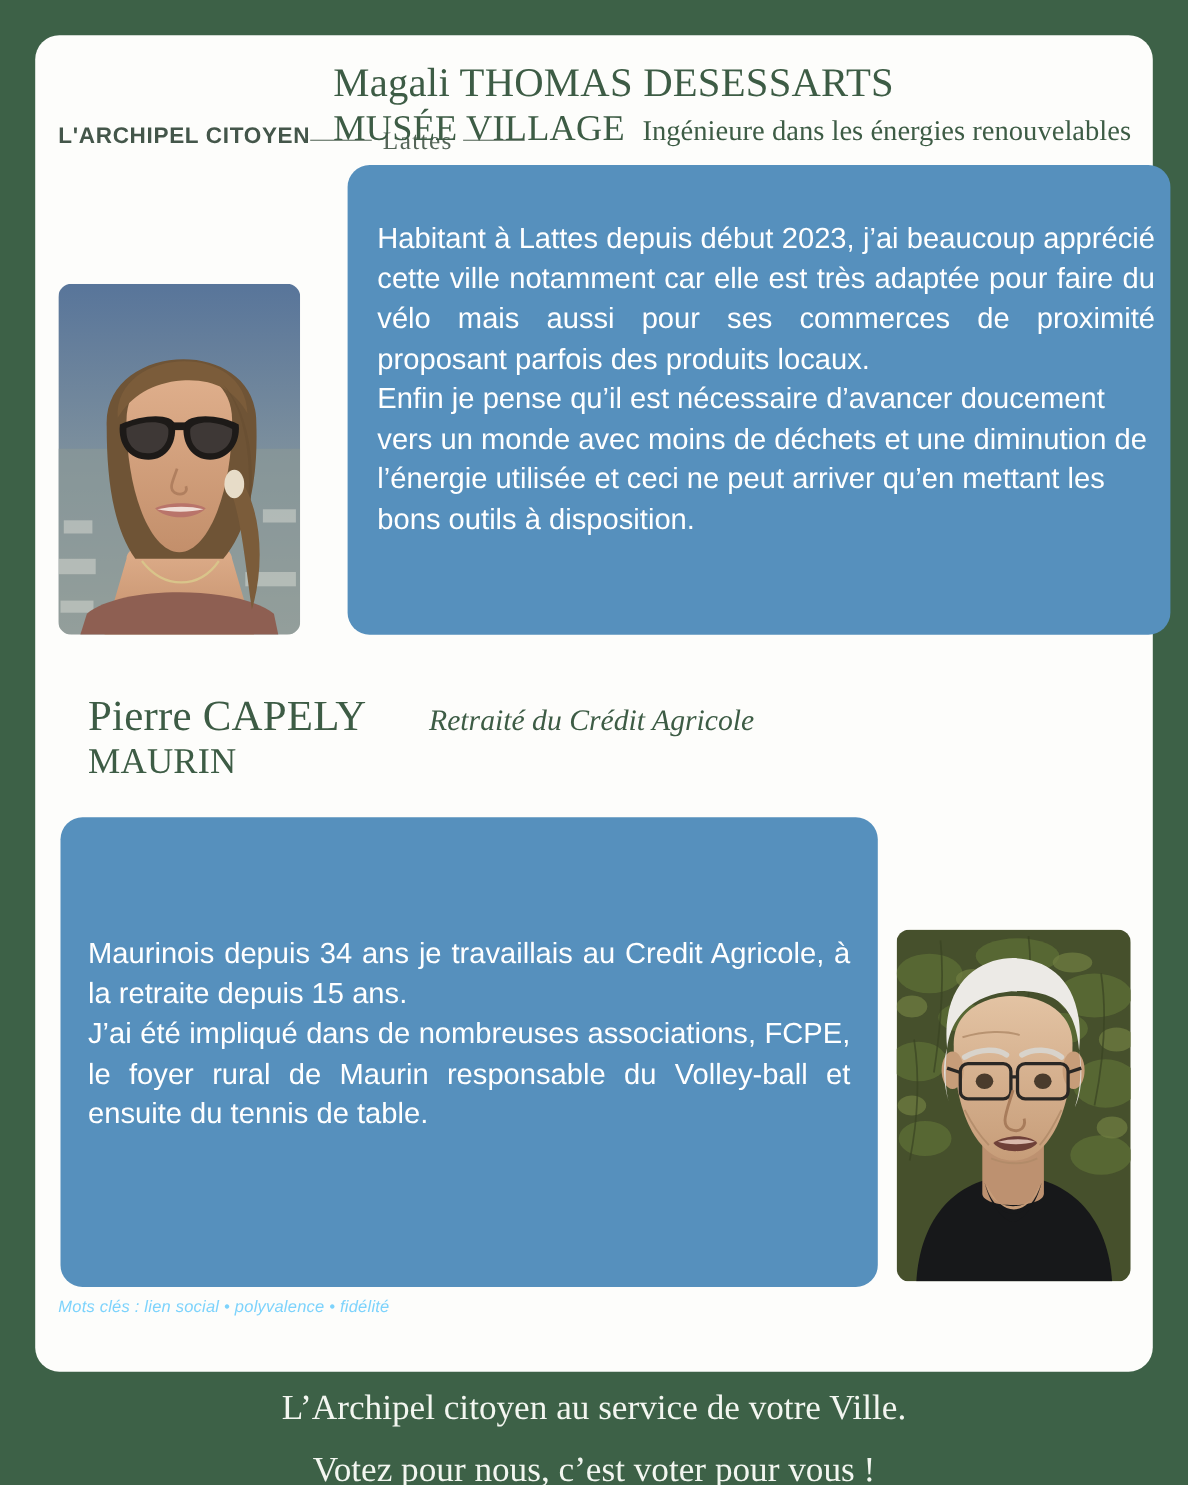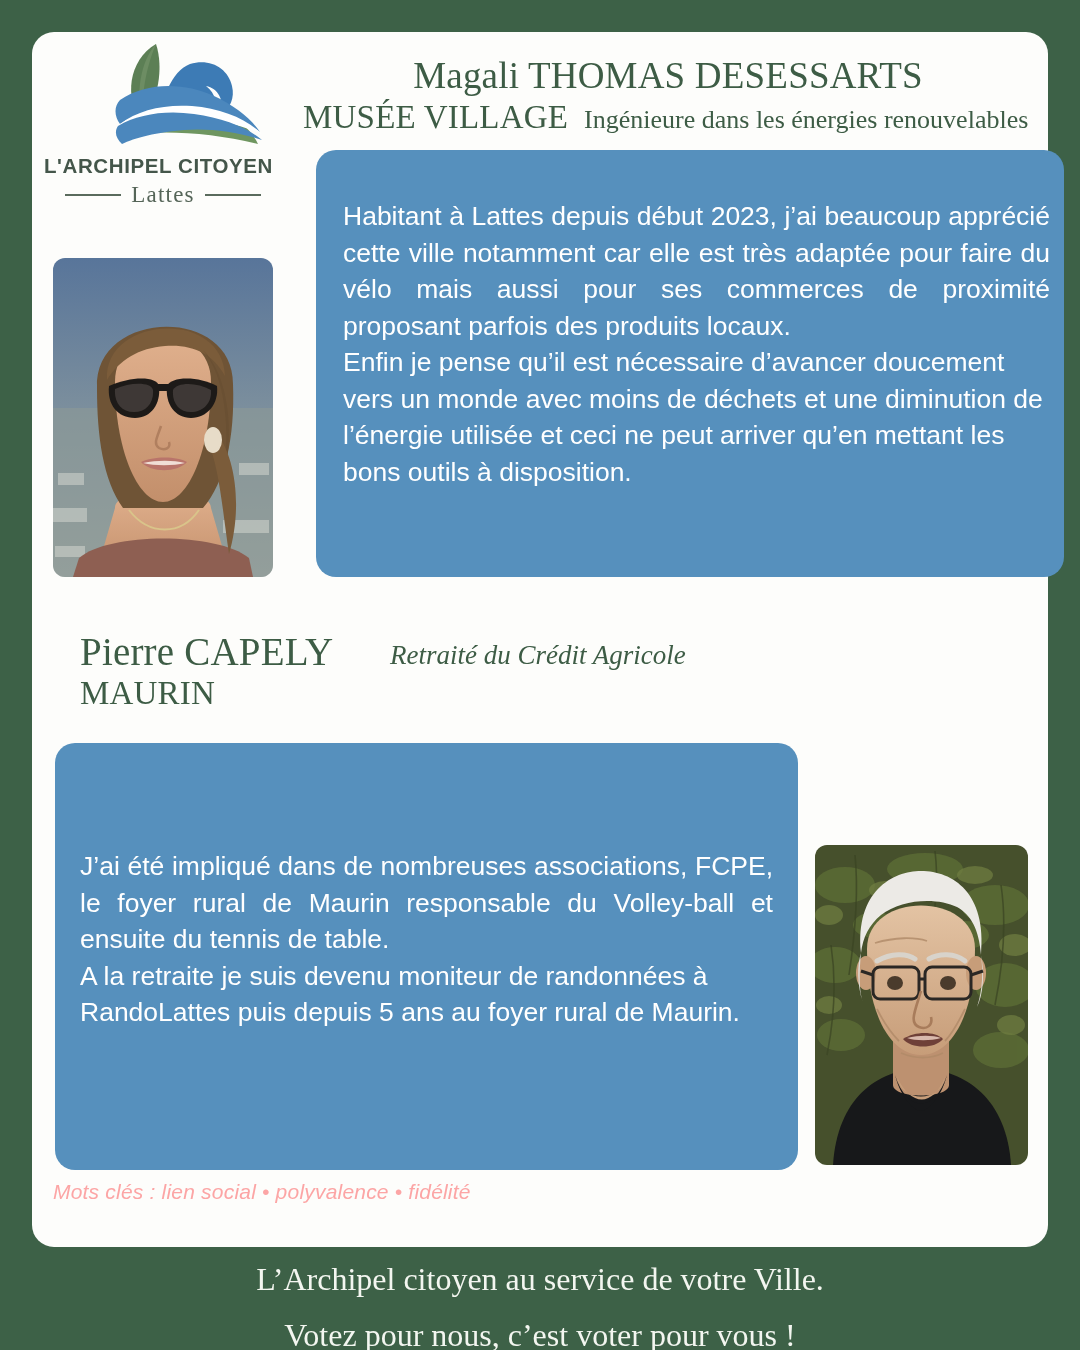--- a/index.html
+++ b/index.html
@@ -17,21 +17,21 @@
     left:32px; top:32px;
     width:1016px; height:1215px;
     background:#fdfdfb;
     border-radius:22px;
   }
 
   
   .logo-block{
     position:absolute; left:53px; top:38px;
     width:220px; height:175px;
-    display:flex; flex-direction:column; align-items:flex-end;
+    display:flex; flex-direction:row; align-items:center;
   }
   .logo-mark{ width:175px; height:120px; }
   .logo-word{
     font-family:"Liberation Sans", sans-serif;
     font-weight:700;
     font-size:20.5px;
     letter-spacing:.6px;
     color:#44564a;
     white-space:nowrap;
     margin-top:-4px;
@@ -52,21 +52,21 @@
     position:absolute;
     border-radius:12px;
     overflow:hidden;
   }
   #photo-magali{ left:53px; top:258px; width:220px; height:319px; }
   #photo-pierre{ left:815px; top:845px; width:213px; height:320px; }
   .photo svg{ display:block; width:100%; height:100%; }
 
   
   .person-head{ position:absolute; }
-  #head-magali{ left:303px; top:55px; width:730px;text-align:center; }
+  #head-magali{ left:303px; top:55px; width:730px; }
   #head-pierre{ left:80px; top:631px; width:730px; }
 
   .p-name{
     font-family:"Liberation Serif", serif;
     font-size:37px;
     line-height:42px;
     color:#3d5c45;
     white-space:nowrap;
     letter-spacing:.2px;
   }
@@ -119,22 +119,22 @@
     text-align:justify;
   }
   .quote p.last-line{ text-align:left; }
 
   
   .keywords{
     position:absolute;
     left:53px; top:1180px;
     font-family:"Liberation Sans", sans-serif;
     font-style:italic;
-    font-size:21px;
-    color:#fca5a5;
+    font-size:15px;
+    color:#7dd3fc;
     letter-spacing:.2px;
   }
 
   
   .footer{
     position:absolute;
     left:0; top:1255px;
     width:1080px;
     text-align:center;
     color:#f3f6f0;
@@ -238,22 +238,22 @@
   <p class="last-line">Enfin je pense qu’il est nécessaire d’avancer doucement vers un monde avec moins de déchets et une diminution de l’énergie utilisée et ceci ne peut arriver qu’en mettant les bons outils à disposition.</p>
 </div>
 
 <div class="person-head" id="head-pierre">
   <div class="p-name">Pierre CAPELY</div>
   <div class="p-place">MAURIN</div>
   <div class="p-role">Retraité du Crédit Agricole</div>
 </div>
 
 <div class="quote" id="quote-pierre">
+  <p>Maurinois depuis 34 ans je travaillais au Credit Agricole, à la retraite depuis 15 ans.</p>
   <p>J’ai été impliqué dans de nombreuses associations, FCPE, le foyer rural de Maurin responsable du Volley-ball et ensuite du tennis de table.</p>
-  <p class="last-line">A la retraite je suis devenu moniteur de randonnées à RandoLattes puis depuis 5 ans au foyer rural de Maurin.</p>
 </div>
 
 <div class="photo" id="photo-pierre">
   <svg viewBox="0 0 213 320" xmlns="http://www.w3.org/2000/svg">
     <defs>
       <linearGradient id="skin2" x1="0" y1="0" x2="0" y2="1">
         <stop offset="0%" stop-color="#e3c3a3"></stop>
           <stop offset="100%" stop-color="#c79d79"></stop>
       </linearGradient>
     </defs>

